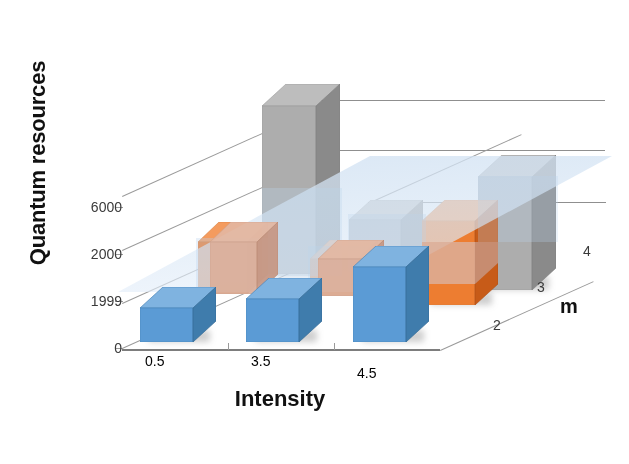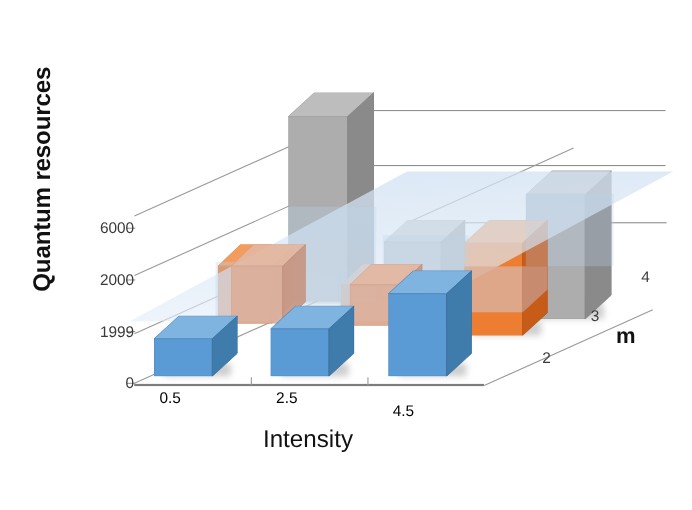--- a/index.html
+++ b/index.html
@@ -19,21 +19,21 @@
     width:220px;
     text-align:center;
     transform:rotate(-90deg);
     transform-origin:center center;
     font-size:22px;font-weight:bold;color:#111;
     letter-spacing:-0.2px;
     white-space:nowrap;
   }
   .xtitle{
     position:absolute;left:170px;top:386px;width:220px;
-    text-align:center;font-size:22px;font-weight:normal;color:#111;
+    text-align:center;font-size:22px;font-weight:bold;color:#111;
   }
   .mtitle{
     position:absolute;left:560px;top:295px;
     font-size:20px;font-weight:bold;color:#111;
   }
 
   
   .ytick{
     position:absolute;right:0;text-align:right;
     font-size:14px;color:#3a3a3a;white-space:nowrap;
@@ -225,21 +225,21 @@
 
   <div class="yticks">
     <div class="ytick" style="top:199px;">6000</div>
     <div class="ytick" style="top:246px;">2000</div>
     <div class="ytick" style="top:293px;">1999</div>
     <div class="ytick" style="top:340px;">0</div>
   </div>
 
   <div>
     <div class="xtick" style="left:145px;top:353px;">0.5</div>
-    <div class="xtick" style="left:251px;top:353px;">2.5</div>
+    <div class="xtick" style="left:251px;top:353px;">3.5</div>
     <div class="xtick" style="left:357px;top:365px;">4.5</div>
   </div>
 
   <div>
     <div class="mtick" style="left:493px;top:317px;">2</div>
     <div class="mtick" style="left:537px;top:279px;">3</div>
     <div class="mtick" style="left:583px;top:243px;">4</div>
   </div>
 
   <div class="ytitle">Quantum resources</div>

